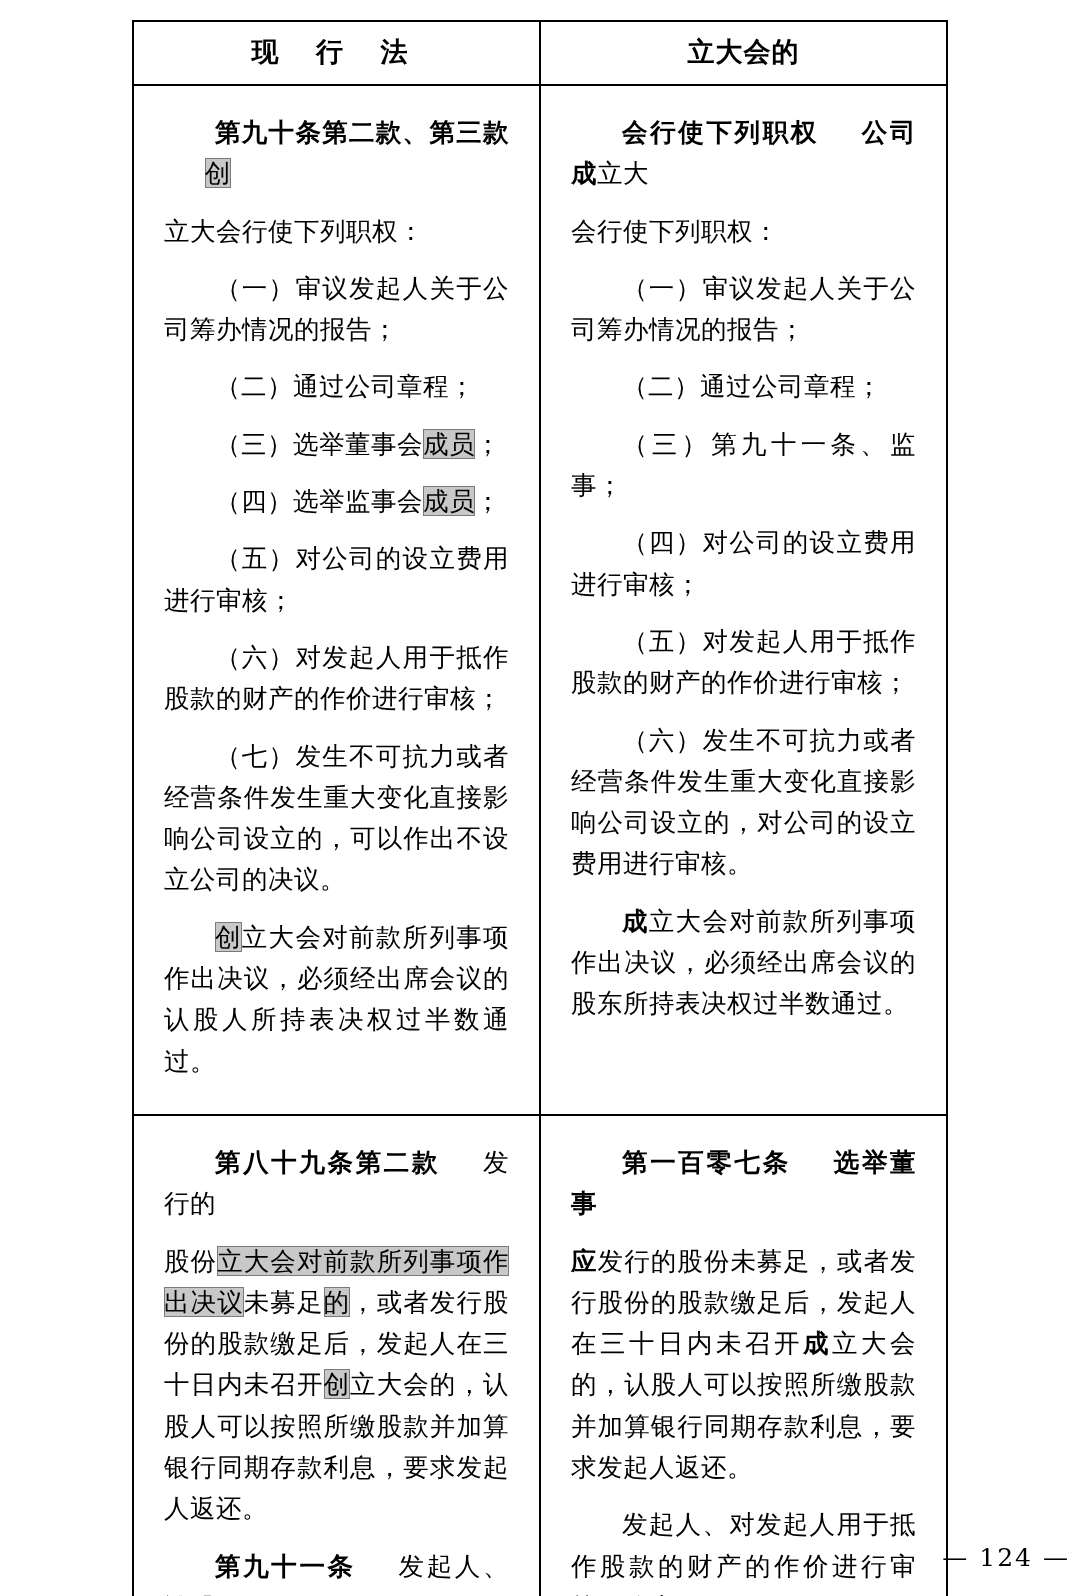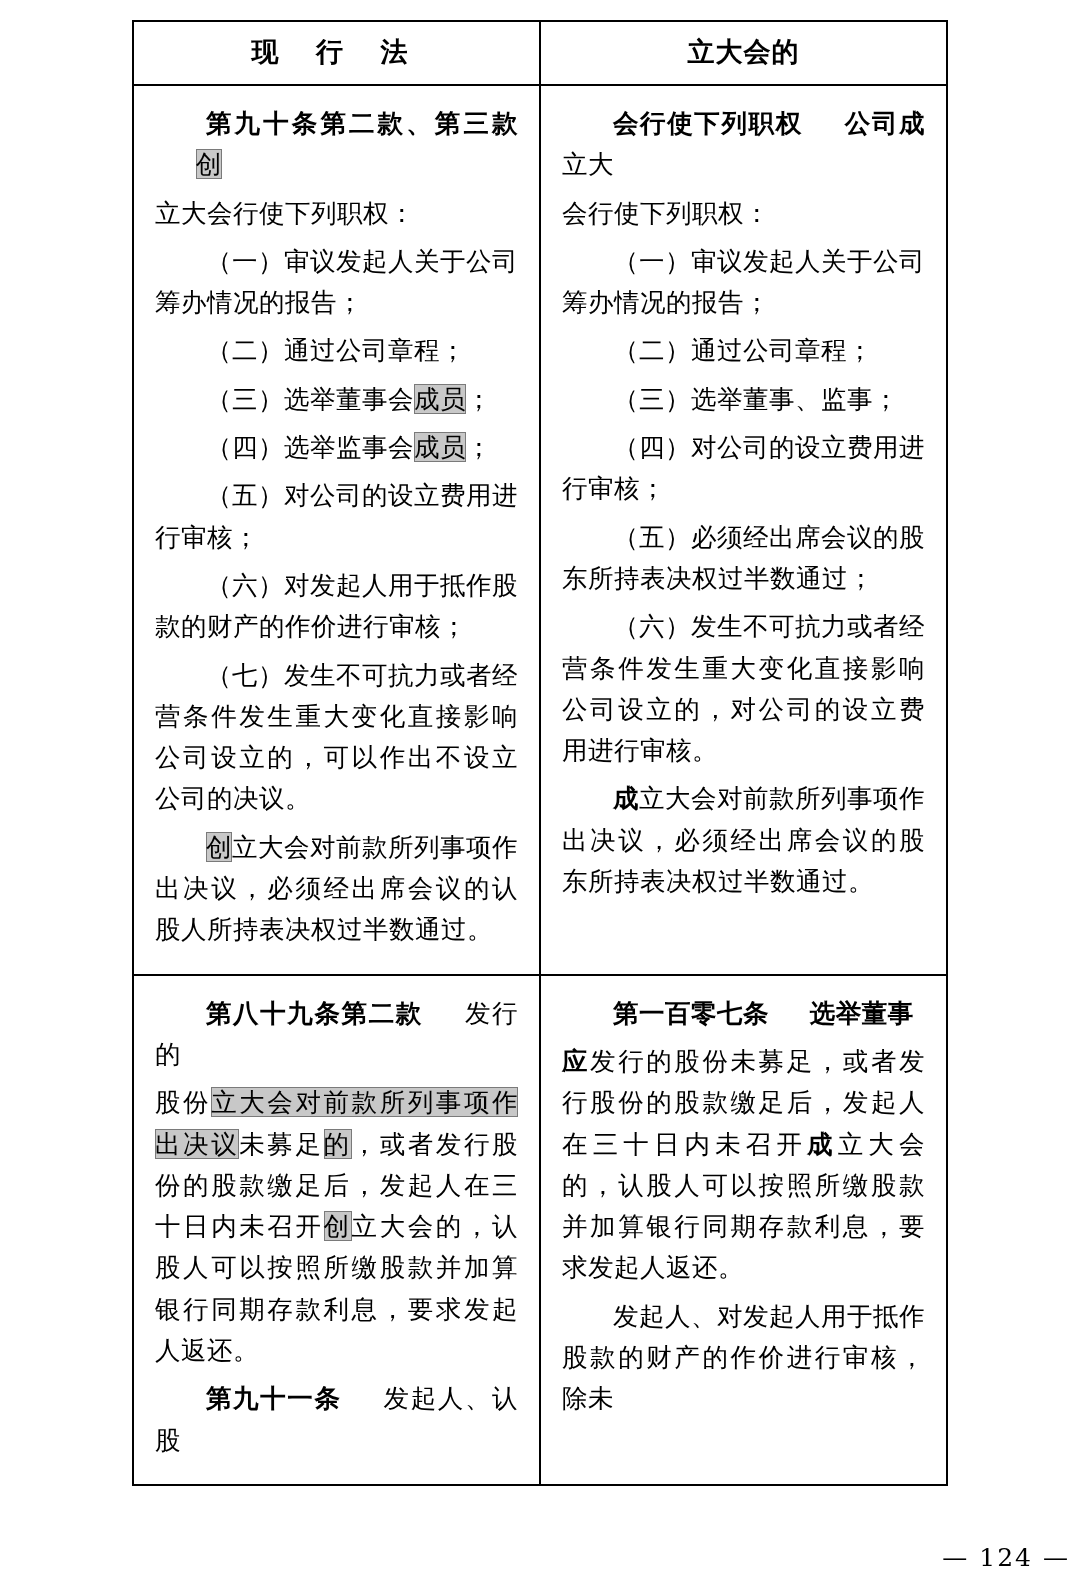--- a/index.html
+++ b/index.html
@@ -40,21 +40,21 @@
     padding: 12px 0 14px 0 !important;
     font-family: "DejaVu Serif", "Liberation Serif", serif;
   }
   .head-cell .spaced {
     letter-spacing: 14px;
   }
   .body-cell {
     padding: 10px 14px 16px 14px !important;
   }
   p.para {
-    margin: 7px;
+    margin: 16px;
     font-size: 25.5px;
     line-height: 1.62;
     text-align: justify;
     text-justify: inter-ideograph;
     font-family: "DejaVu Serif", "Liberation Serif", serif;
     letter-spacing: 0.5px;
   }
   p.indent {
     text-indent: 2em;
   }
@@ -121,23 +121,23 @@
           <p class="para indent"><span class="hl">创</span>立大会对前款所列事项作出决议，必须经出席会议的认股人所持表决权过半数通过。</p>
         </td>
 
         <td class="body-cell">
           <p class="para indent">
             <span class="bold">会行使下列职权</span><span class="gap"></span><span class="bold">公司成</span>立大
           </p>
           <p class="para">会行使下列职权：</p>
           <p class="para indent">（一）审议发起人关于公司筹办情况的报告；</p>
           <p class="para indent">（二）通过公司章程；</p>
-          <p class="para indent">（三）选举董事、监事；</p>
+          <p class="para indent">（三）第九十一条、监事；</p>
           <p class="para indent">（四）对公司的设立费用进行审核；</p>
-          <p class="para indent">（五）必须经出席会议的股东所持表决权过半数通过；</p>
+          <p class="para indent">（五）对发起人用于抵作股款的财产的作价进行审核；</p>
           <p class="para indent">（六）发生不可抗力或者经营条件发生重大变化直接影响公司设立的，对公司的设立费用进行审核。</p>
           <p class="para indent"><span class="bold">成</span>立大会对前款所列事项作出决议，必须经出席会议的股东所持表决权过半数通过。</p>
         </td>
       </tr>
 
       <tr>
         <td class="body-cell">
           <p class="para indent">
             <span class="bold">第八十九条第二款</span><span class="gap"></span><span>发行的</span>
           </p>

